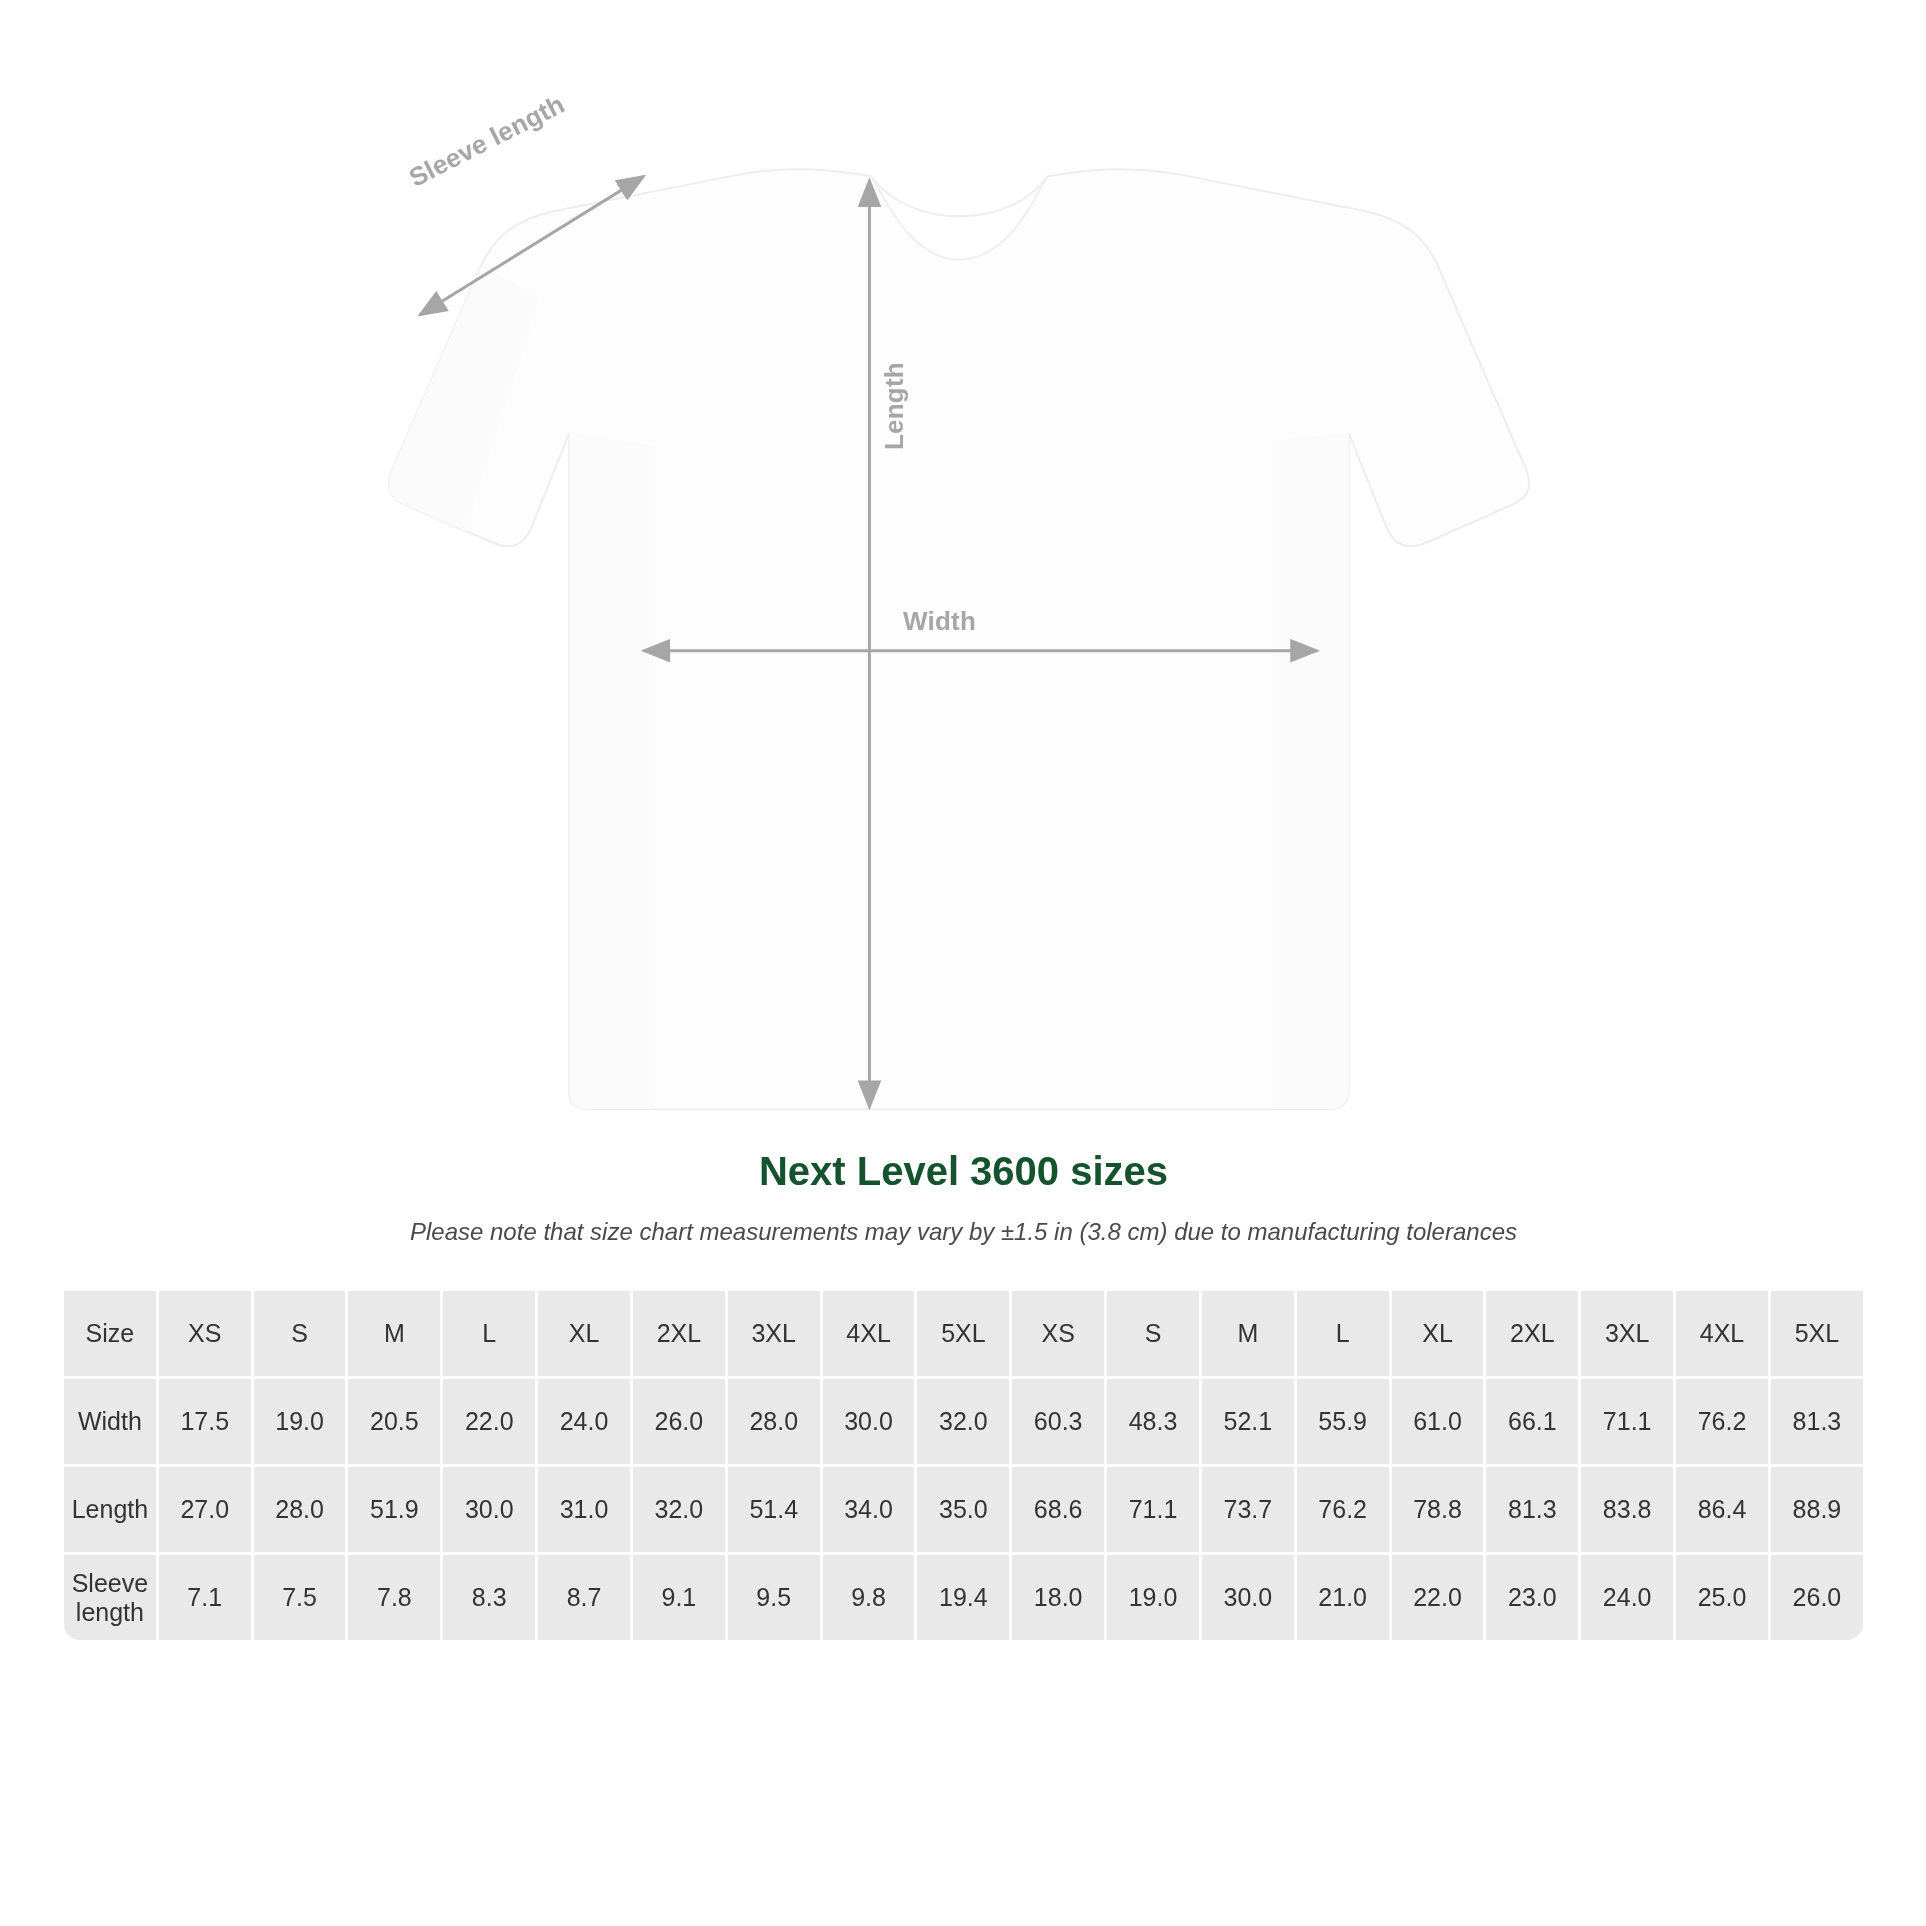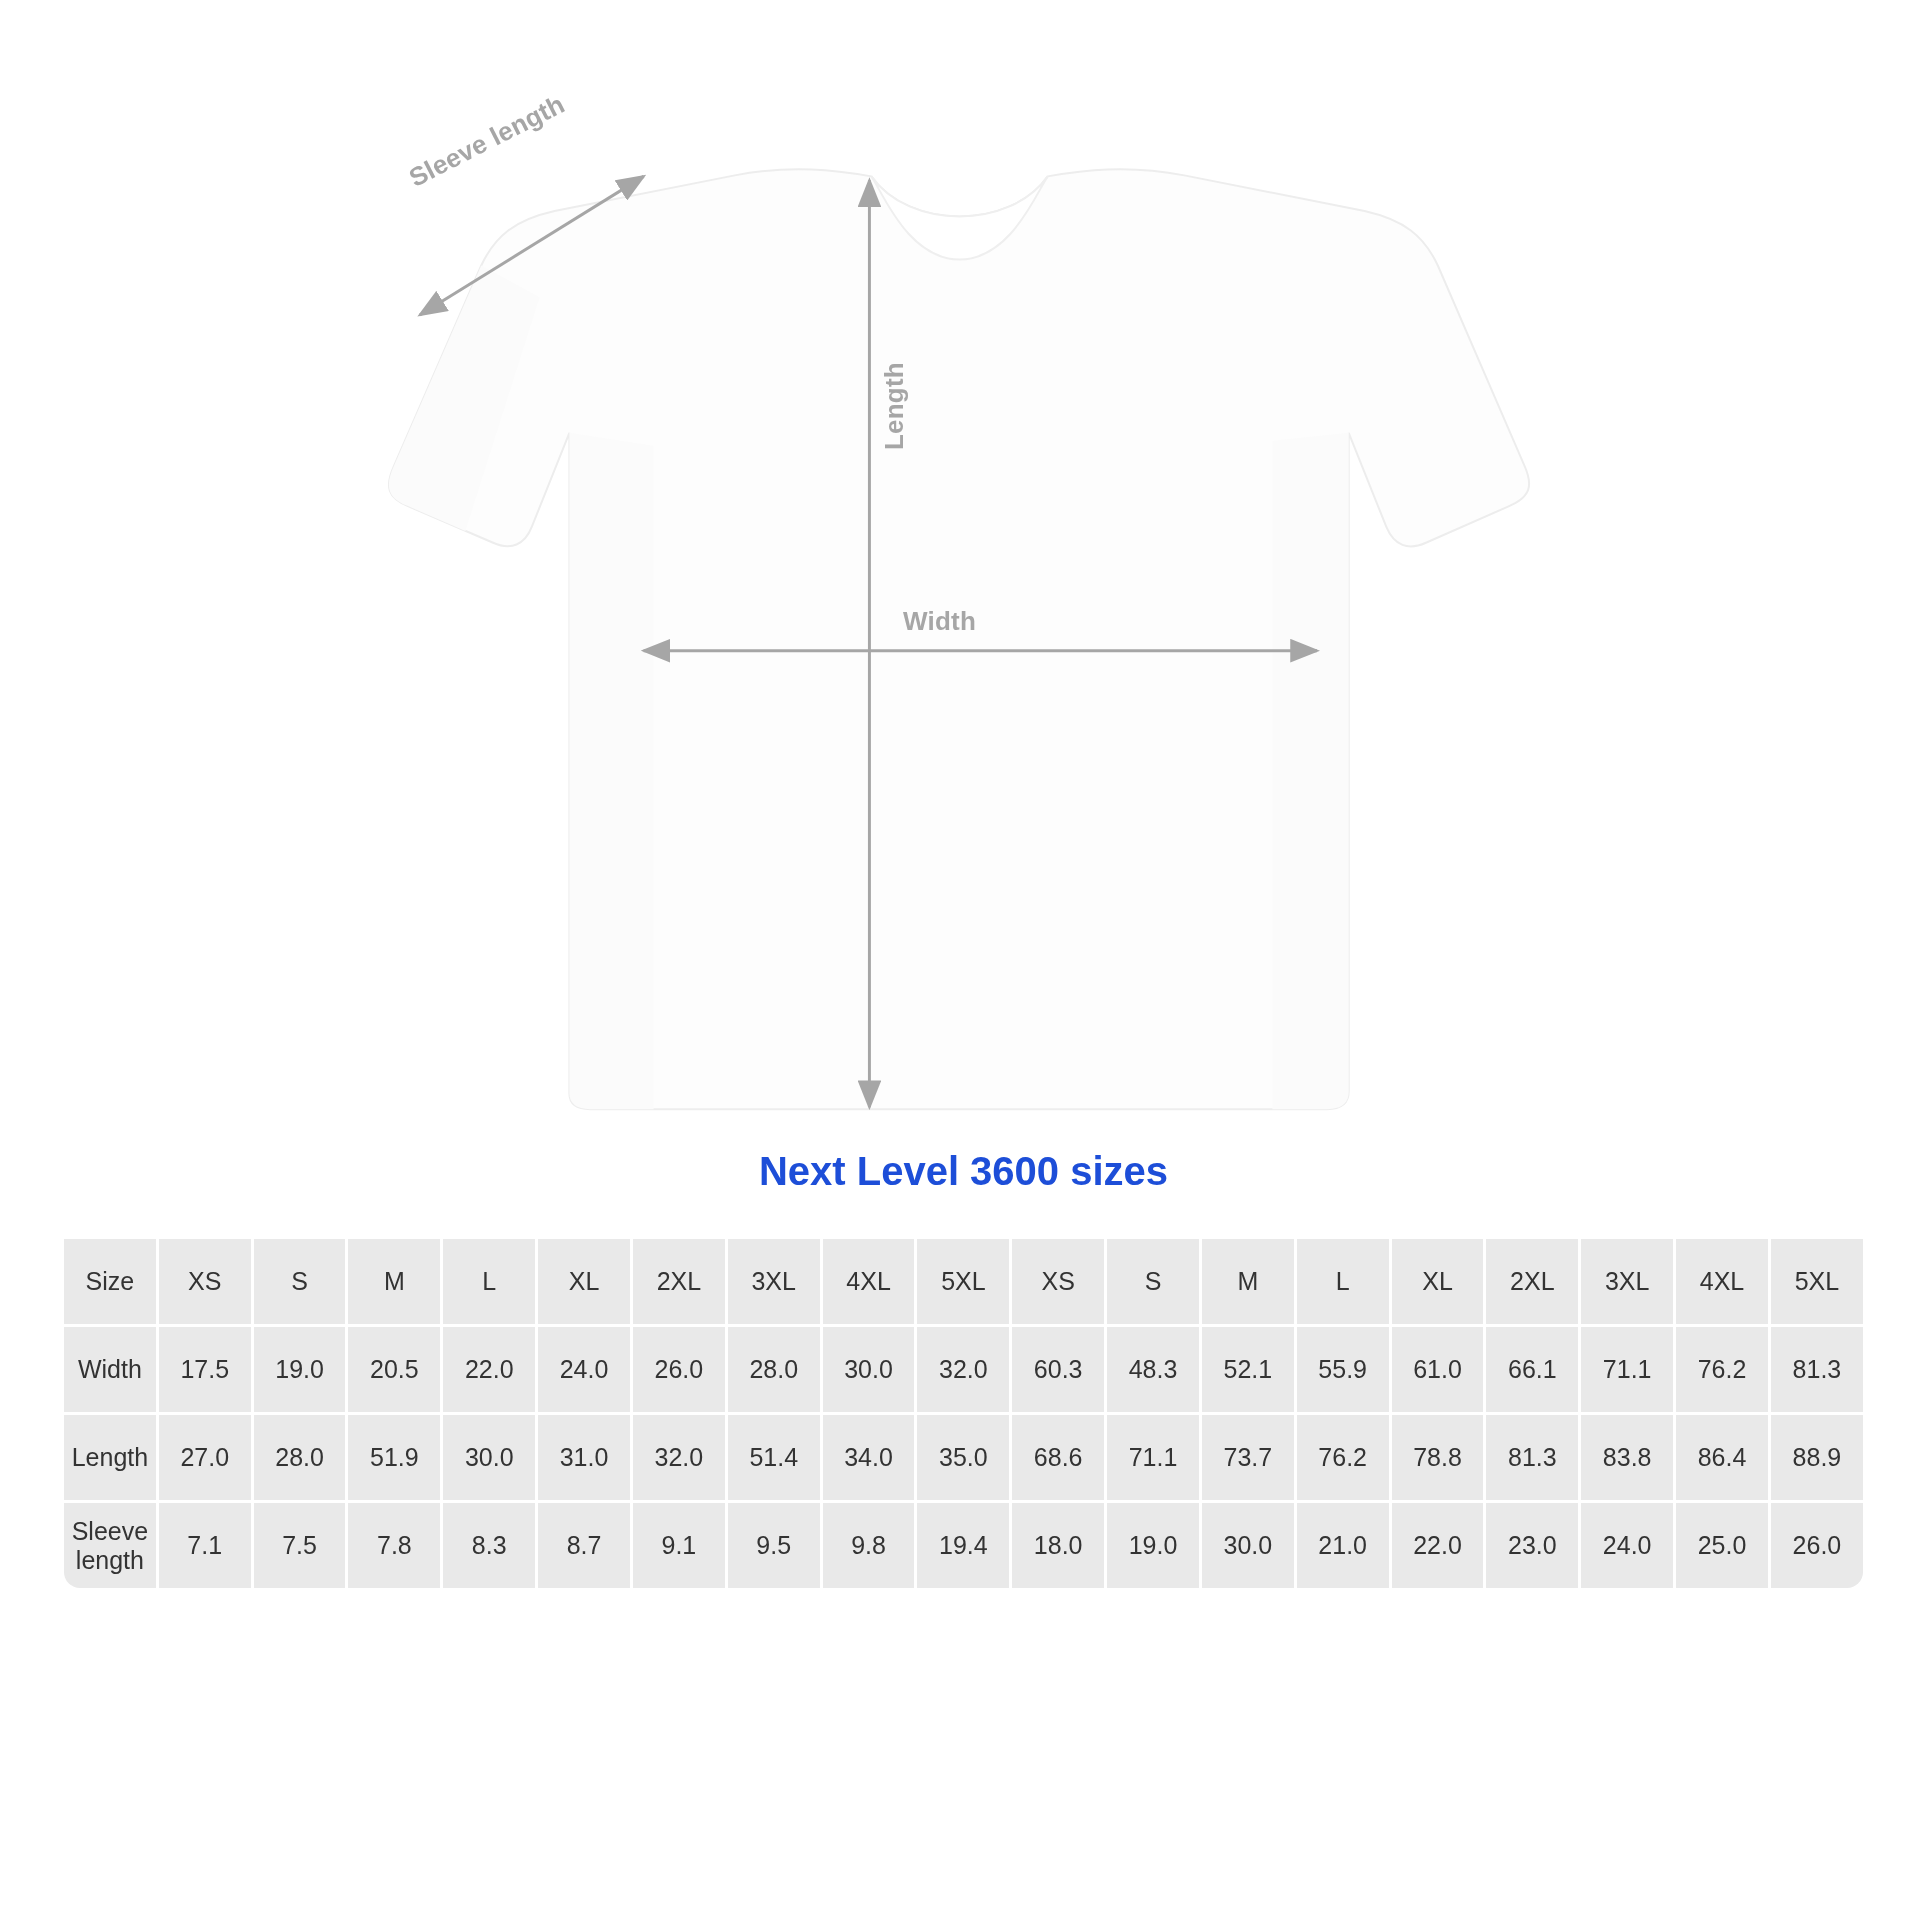--- a/index.html
+++ b/index.html
@@ -58,21 +58,21 @@
   }
 
   
   .title-block {
     text-align: center;
     margin-top: 10px;
   }
   .chart-title {
     font-size: 40px;
     font-weight: bold;
-    color: #1d4ed8;
+    color: #14532d;
     margin: 0;
   }
   .chart-note {
     font-size: 24px;
     font-style: italic;
     color: #4a4a4a;
     margin-top: 24px;
   }
 
   
@@ -195,20 +195,21 @@
       <line x1="650" y1="657" x2="1330" y2="657" stroke="#a6a6a6" stroke-width="3" marker-start="url(#arrowStart)" marker-end="url(#arrowEnd)"></line>
     </svg>
 
     <span class="dim-label label-sleeve">Sleeve length</span>
     <span class="dim-label label-length">Length</span>
     <span class="dim-label label-width">Width</span>
   </div>
 
   <div class="title-block">
     <h1 class="chart-title">Next Level 3600 sizes</h1>
+    <div class="chart-note">Please note that size chart measurements may vary by ±1.5 in (3.8 cm) due to manufacturing tolerances</div>
   </div>
 
   <div class="table-wrap">
     <table class="size-table">
       <tbody id="table-body">
           <tr class="hdr">
             <td>Size</td>
             <td>XS</td>
             <td>S</td>
             <td>M</td>

